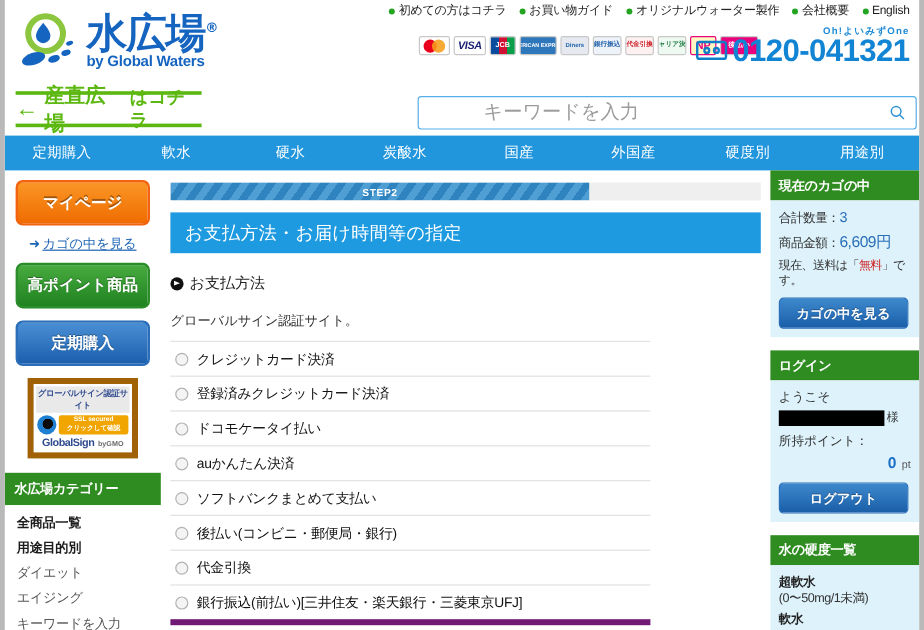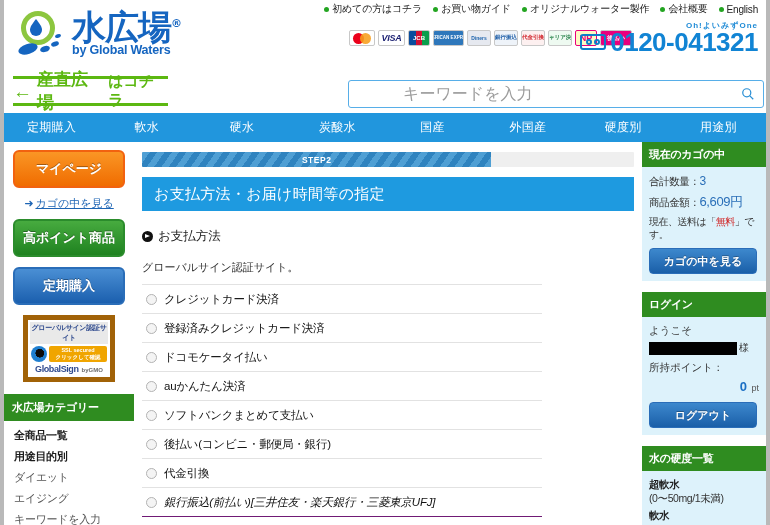--- a/index.html
+++ b/index.html
@@ -219,21 +219,21 @@
     border-left: 5px solid #fff; border-top: 2.5px solid transparent;
     border-bottom: 2.5px solid transparent;
   }
   .instruct { margin-top: 15px; font-size: 11px; color: #333; }
   .pay-list { margin-top: 9px; width: 400px; }
   .pay-row {
     display: flex; align-items: center; gap: 7px;
     border-top: 1px solid #e2e2e2; padding: 7px 0 6px 4px;
     font-size: 11.5px; color: #111; cursor: pointer; letter-spacing: -.2px;
   }
-  .pay-row:last-child { border-bottom: 1px solid #701a75; font-style: italic; }
+  .pay-row:last-child { border-bottom: 5px solid #701a75; }
   .radio {
     width: 11px; height: 11px; border-radius: 50%;
     border: 1px solid #b3b3b3; background: #f4f4f4; flex: none;
   }
 
   
   .rightcol { position: absolute; left: 638px; top: 0; width: 124px; height: 383px; }
   .panel { width: 124px; margin-bottom: 11px; }
   .panel-head {
     background: #2f8c20; color: #fff; font-size: 11px; font-weight: bold;

